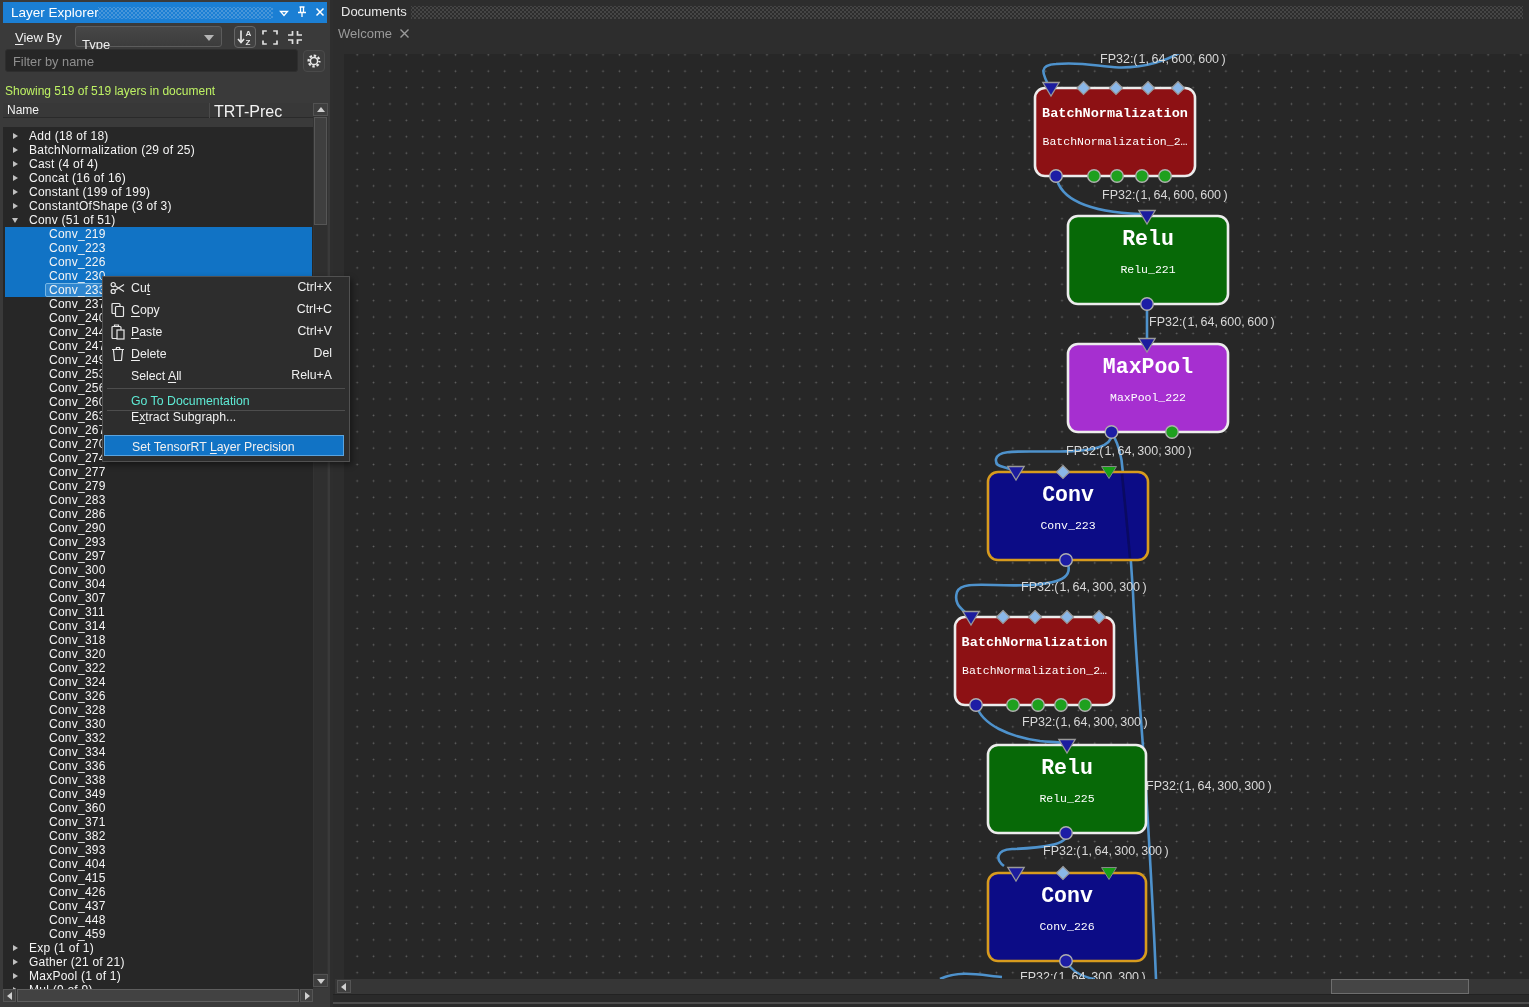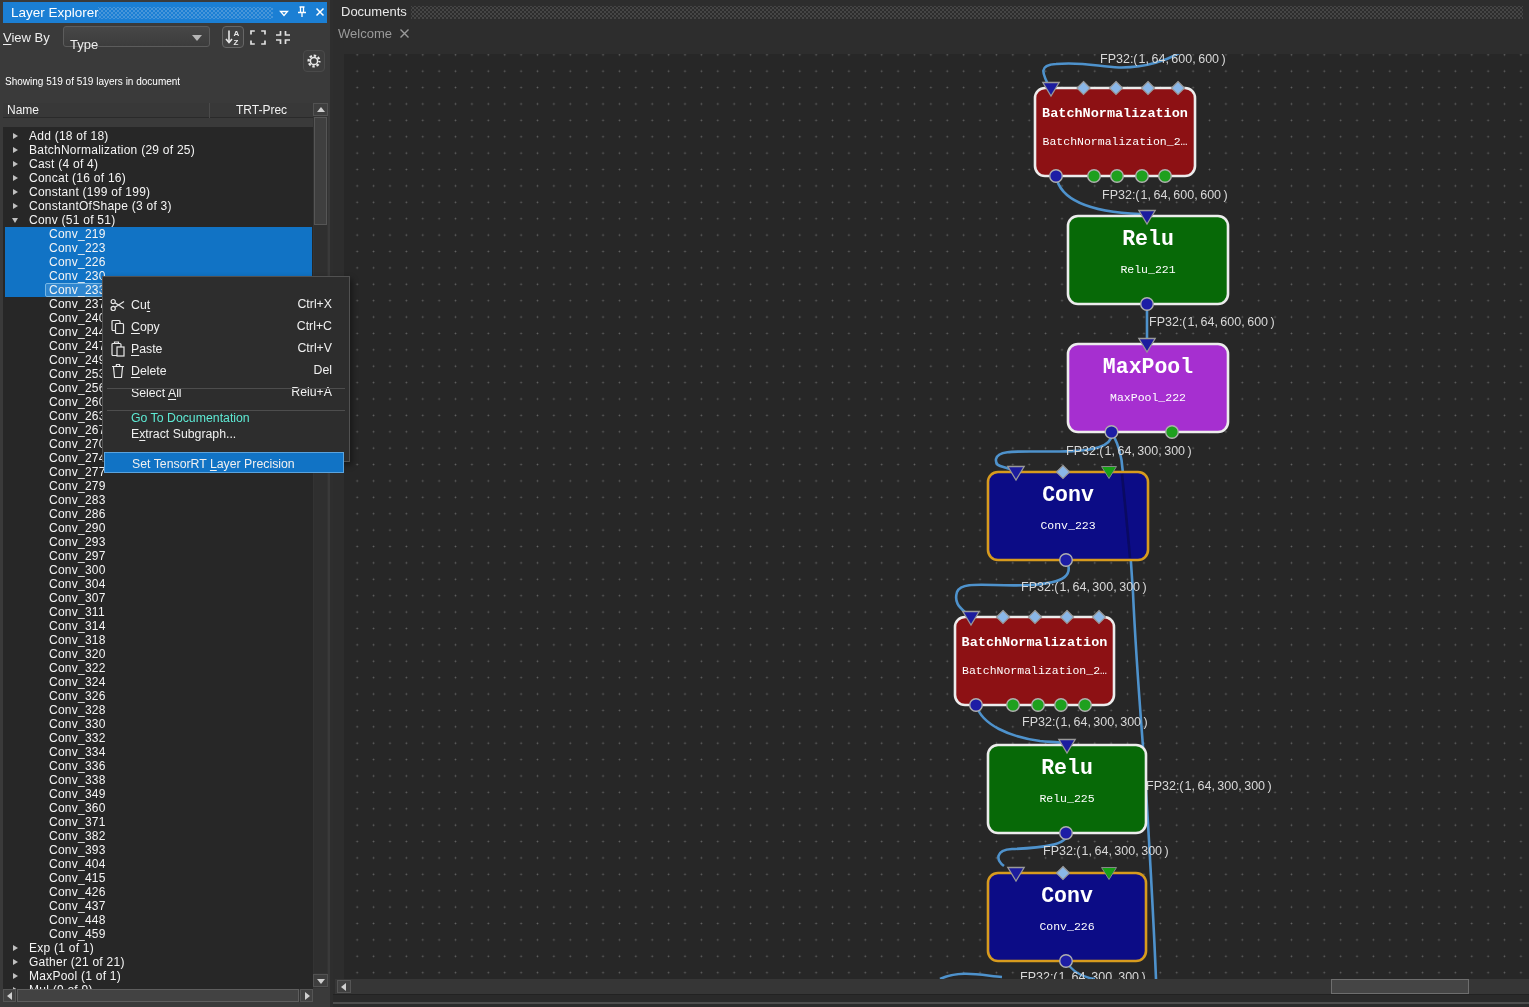--- a/index.html
+++ b/index.html
@@ -6,40 +6,40 @@
   font-family:"Liberation Sans", sans-serif; }
 .abs { position:absolute; }
 
 #lp { position:absolute; left:0; top:0; width:330px; height:1007px; background:#3a3a3a; }
 #lptitle { position:absolute; left:3px; top:2px; width:324px; height:21px; background:#1b7fd4; }
 #lptitle .txt { position:absolute; left:8px; top:2.5px; font-size:13.5px; color:#fff; }
 #lppat { position:absolute; left:95px; top:5px; width:175px; height:12px;
   background-image: radial-gradient(circle, #4796da 0.7px, transparent 1px),
                     radial-gradient(circle, #4796da 0.7px, transparent 1px);
   background-size:4px 4px; background-position:0 0, 2px 2px; }
-#toolbar { position:absolute; left:0; top:22px; width:330px; height:27px; }
+#toolbar { position:absolute; left:12px; top:22px; width:330px; height:27px; }
 #viewby { position:absolute; left:3px; top:8px; font-size:13px; color:#eee; }
 #typedrop { position:absolute; left:63px; top:4px; width:147px; height:21px;
   background:linear-gradient(#474747,#3c3c3c); border:1px solid #5c5c5c; border-radius:3px; }
 #typedrop .t { position:absolute; left:6px; top:2px; font-size:13px; color:#eee;margin-top:8px; }
 #typedrop .arr { position:absolute; right:7px; top:8px; width:0; height:0;
   border-left:5px solid transparent; border-right:5px solid transparent; border-top:6px solid #b5b5b5; }
 #sortbtn { position:absolute; left:222px; top:4px; width:22px; height:22px;
   border:1px solid #666; border-radius:4px; background:#414141; }
 .filterrow { position:absolute; left:0; top:49px; width:330px; height:24px; }
 #filterin { position:absolute; left:5px; top:0px; width:293px; height:23px; background:#262626;
   border-radius:3px; border:1px solid #2e2e2e; }
 #filterin .ph { position:absolute; left:7px; top:4px; font-size:12.8px; color:#8f8f8f; }
 #gearbtn { position:absolute; left:303px; top:1px; width:22px; height:22px;
   background:#3d3d3d; border:1px solid #4a4a4a; border-radius:4px; }
-#showing { position:absolute; left:5px; top:76px; font-size:10px; color:#ffffff; }
+#showing { position:absolute; left:5px; top:84px; font-size:12px; color:#bef264; }
 #thead { position:absolute; left:3px; top:103px; width:310px; height:15px; background:#383838;
   border-bottom:1px solid #2a2a2a; }
 #thead .n { position:absolute; left:4px; top:0px; font-size:12px; color:#f2f2f2; }
-#thead .p { position:absolute; left:211px; top:0px; font-size:12px; color:#f2f2f2;margin-left:22px; }
+#thead .p { position:absolute; left:211px; top:0px; font-size:16px; color:#f2f2f2; }
 #thead .dv { position:absolute; left:206px; top:0; width:1px; height:15px; background:#4a4a4a; }
 #tree { position:absolute; left:3px; top:118px; width:310px; height:870px; background:#272727; overflow:hidden;margin-top:9px; }
 .trow { position:absolute; left:0; width:310px; height:14px; font-size:12px; letter-spacing:0.25px; color:#f5f5f5; }
 .trow.sel { background:linear-gradient(#1173c5,#1173c5) 2px 0/307px 14px no-repeat; }
 .trow span.lb { position:absolute; top:0px; line-height:14px; white-space:pre; }
 .car { position:absolute; left:10px; top:4px; width:0; height:0;
   border-left:5px solid #c0c0c0; border-top:3.5px solid transparent; border-bottom:3.5px solid transparent; }
 .ear { position:absolute; left:9px; top:5px; width:0; height:0;
   border-top:5px solid #c0c0c0; border-left:3.5px solid transparent; border-right:3.5px solid transparent; }
 #curitem { position:absolute; left:42px; width:167px; height:14px; background:#2f86cf;
@@ -76,21 +76,21 @@
   background-image: radial-gradient(circle, #646464 0.8px, transparent 1.05px);
   background-size:16.4px 16.4px; background-position:5px 9px; }
 #chscroll { position:absolute; left:2px; top:979px; width:1194px; height:15px; background:#363636; }
 #ch-l { position:absolute; left:2px; top:1px; width:14px; height:13px; background:#404040; border:1px solid #555; }
 #ch-th { position:absolute; left:996px; top:0px; width:138px; height:15px; background:#454545; border:1px solid #6e6e6e; }
 #bstrip { position:absolute; left:0; top:994px; width:1196px; height:13px; background:#2a2a2a; border-top:1px solid #222; }
 #bline { position:absolute; left:0; top:1002px; width:1196px; height:2px; background:#4e4e4e; }
 
 #menu { position:absolute; left:102px; top:276px; width:248px; height:186px; background:#2d2d2d;
   border:1px solid #515151; box-shadow:2px 3px 6px rgba(0,0,0,0.45); z-index:50; }
-.mi { position:absolute; left:1px; width:240px; height:22px; font-size:12.3px; color:#f0f0f0;margin-top:17px; }
+.mi { position:absolute; left:1px; width:240px; height:22px; font-size:12.3px; color:#f0f0f0; }
 .mi .lab { position:absolute; left:27px; top:3.5px; }
 .mi .sc { position:absolute; right:12px; top:3px; }
 .mi.dis .lab { color:#5eead4; }
 .mi.hl { background:#1173c5; border:1px solid #5ba3dd; height:21px; }
 .msep { position:absolute; left:4px; width:238px; height:1px; background:#4d4d4d; }
 .mico { position:absolute; left:6px; top:3px; width:16px; height:16px; }
 u { text-decoration:underline; text-underline-offset:2px; }
 </style></head><body>
 
 <div id="lp">
@@ -130,20 +130,23 @@
 <path d="M1 4.5 L1 1 L4.8 1 M11.2 1 L15 1 L15 4.5 M15 10.5 L15 14 L11.2 14 M4.8 14 L1 14 L1 10.5"></path>
         </g>
       </svg>
 <svg class="abs" style="left:275px;top:8px" width="16" height="15" viewBox="0 0 16 15">
 <g stroke="#e0e0e0" stroke-width="1.7" fill="none">
 <path d="M5.5 1 L5.5 5 L1 5 M10.5 1 L10.5 5 L15 5 M15 10 L10.5 10 L10.5 14 M1 10 L5.5 10 L5.5 14"></path>
         </g>
       </svg>
 </div>
 <div class="filterrow">
+<div id="filterin">
+        <span class="ph">Filter by name</span>
+      </div>
 <div id="gearbtn">
         <svg width="20" height="20" viewBox="0 0 20 20" style="position:absolute;left:0;top:0">
 <circle cx="10" cy="10" r="5.4" fill="none" stroke="#e8e8e8" stroke-width="2.3" stroke-dasharray="2.45 1.8" stroke-dashoffset="1"></circle>
 <circle cx="10" cy="10" r="3.6" fill="none" stroke="#e8e8e8" stroke-width="1.5"></circle>
 </svg>
       </div>
 </div>
 <div id="showing">Showing 519 of 519 layers in document</div>
 <div id="thead">
       <span class="n">Name</span>

